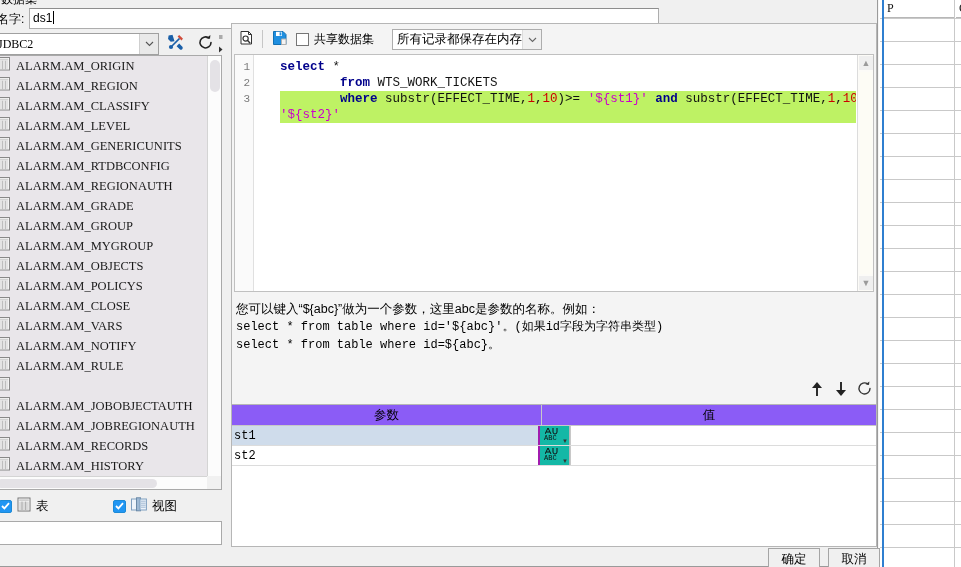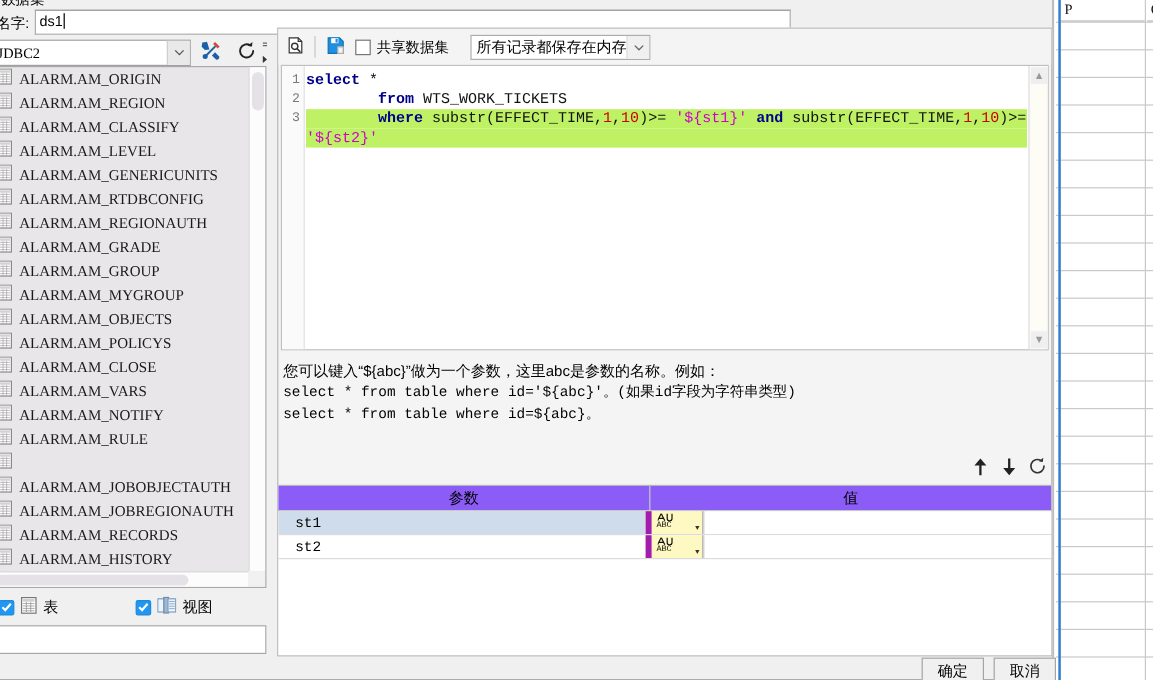--- a/index.html
+++ b/index.html
@@ -152,21 +152,21 @@
     background:#fafafa; border-right:1px solid #e0e0e0;
     font-family:"Liberation Mono", monospace; font-size:11px; color:#7a7a7a;
     text-align:right; padding-top:4px;
   }
   .gutter div { height:16px; line-height:16px; padding-right:3px; }
   .code {
     position:absolute; left:20px; top:0; right:17px; bottom:0; overflow:hidden;
     font-family:"Liberation Mono", monospace; font-size:12.5px;
     padding-top:4px; white-space:pre; line-height:16px;
   }
-  .code .ln { height:16px; }
+  .code .ln { height:16px;margin-left:25px; }
   .code .hl { background:#bef264; }
   .kw { color:#00008b; font-weight:bold; }
   .str { color:#cc00cc; }
   .num { color:#cc0000; }
   .plain { color:#111; }
 
   .ed-scroll {
     position:absolute; right:0; top:0; width:16px; bottom:0;
     background:#fcfbf7; border-left:1px solid #dcdcdc;
   }
@@ -203,26 +203,26 @@
   }
   .pt-head { display:flex; height:21px; background:#8b5cf6; border-bottom:1px solid #c8c8c8; }
   .pt-head .th {
     display:flex; align-items:center; justify-content:center;
     font-size:12.5px; color:#000;
   }
   .pt-head .th.c1 { width:310px; border-right:1px solid #c8c8c8; }
   .pt-head .th.c2 { flex:1; }
   .pt-row { display:flex; height:20px; border-bottom:1px solid #dcdcdc; }
   .pt-row .cell-name {
-    width:306px; display:flex; align-items:center; padding-left:14px;
+    width:306px; display:flex; align-items:center; padding-left:2px;
     font-family:"Liberation Mono", monospace; font-size:12px;
   }
   .pt-row .cell-type {
-    width:48px; border-left:5px solid #a21caf; border-right:1px solid #b9b9b9;
-    background:#fef9c3; display:flex; align-items:center; justify-content:center;
+    width:32px; border-left:2px solid #a21caf; border-right:1px solid #b9b9b9;
+    background:#14b8a6; display:flex; align-items:center; justify-content:center;
     position:relative;
   }
   .pt-row .cell-val { flex:1; border-left:1px solid #c8c8c8; background:#fff; }
   .pt-row.sel .cell-name { background:#cfdceb; }
   .type-glyph { font-family:"Liberation Mono", monospace; font-size:7px; line-height:7px;
                 color:#111; text-align:center; letter-spacing:0; }
   .type-arrow { position:absolute; right:1px; bottom:1px; font-size:6px; color:#333; line-height:6px; }
 
   
   .btm { position:absolute; left:0; bottom:0; width:884px; height:22px; }

